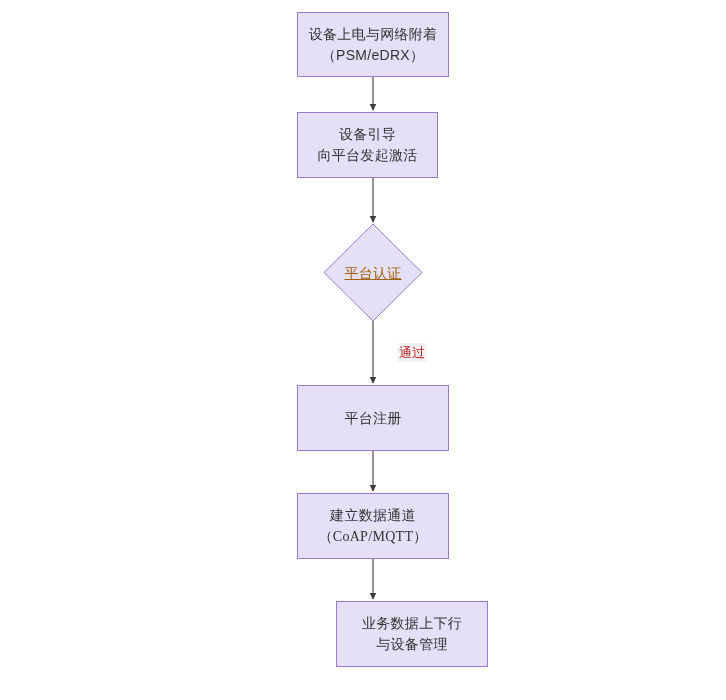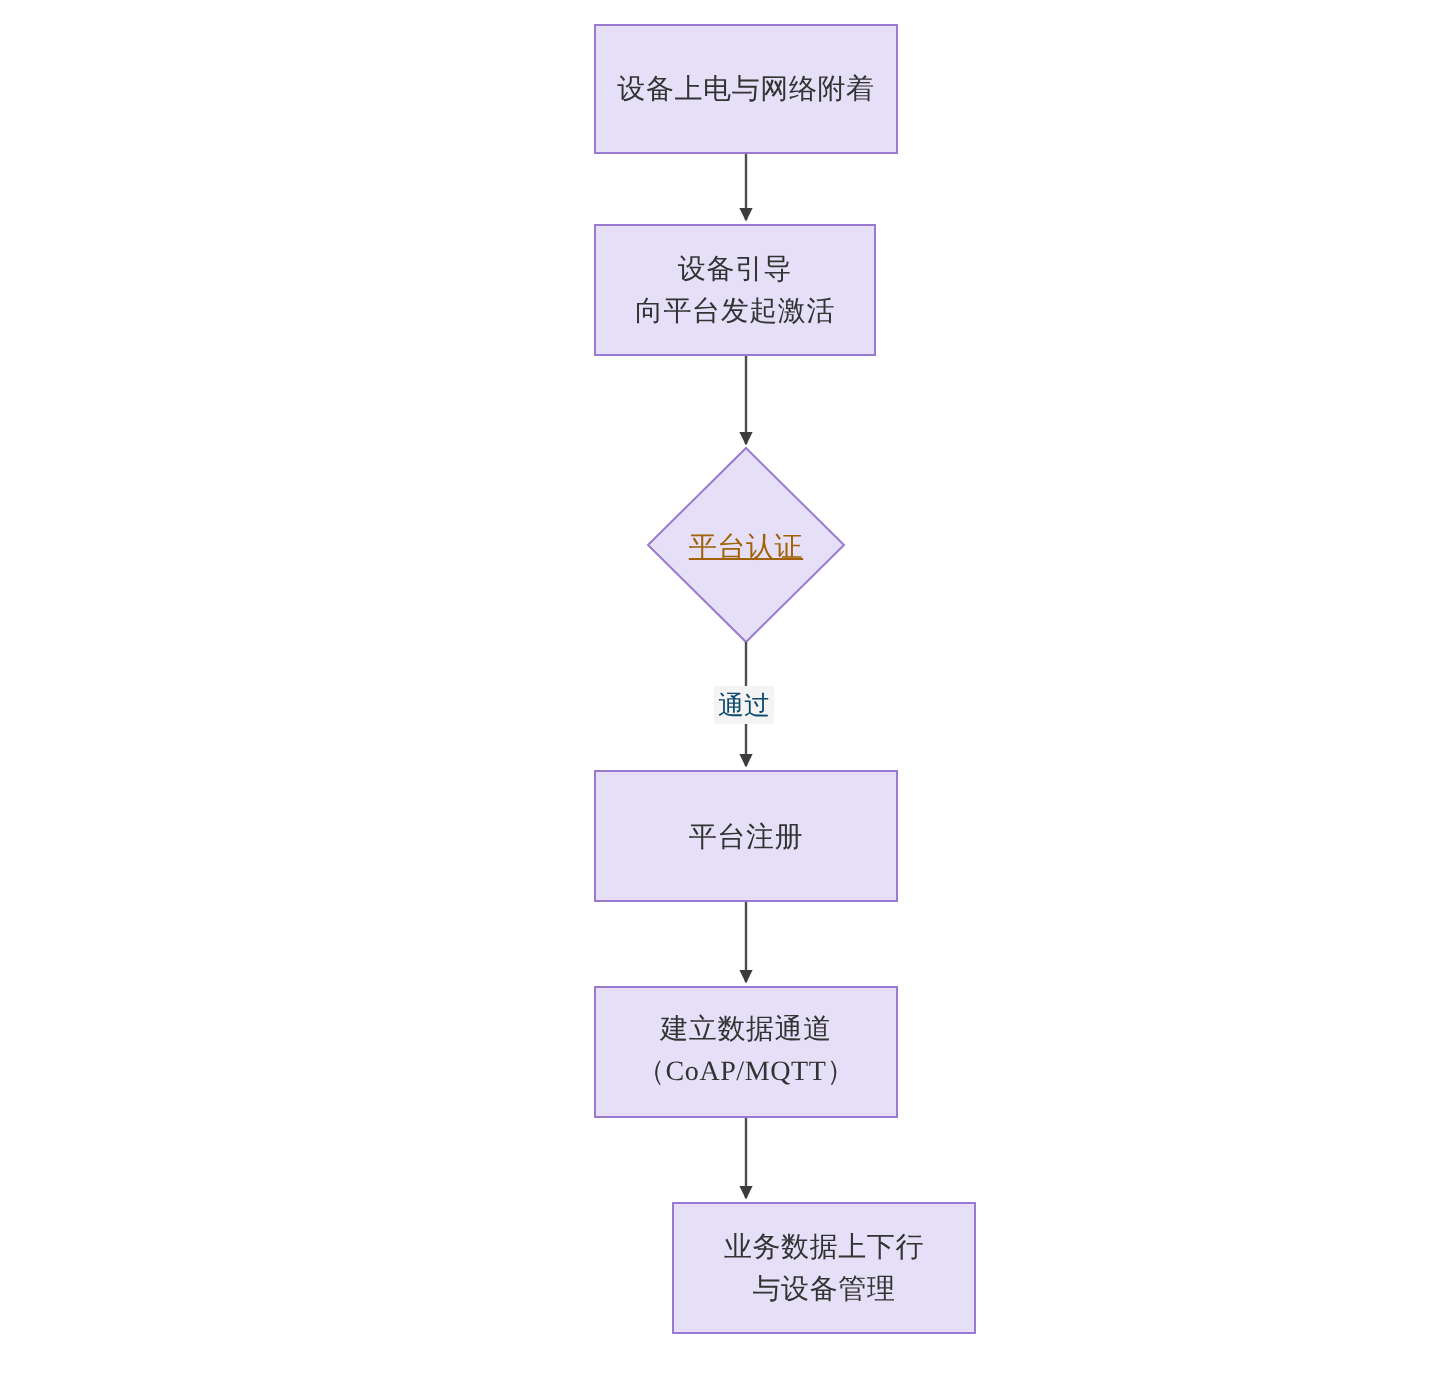--- a/index.html
+++ b/index.html
@@ -63,26 +63,27 @@
     color: #a16207;
     font-size: 14px;
     line-height: 20px;
     text-align: right;
     letter-spacing: 0.3px;
     text-decoration: underline;
   }
   .edge-label {
     position: absolute;
     background: #f4f4f4;
-    color: #0c4a6e;
+    color: #b91c1c;
     font-size: 13px;
     line-height: 17px;
     padding: 1px 2px;
     white-space: nowrap;
     z-index: 3;
+    margin-left: 40px;
   }
 </style>
 </head>
 <body>
 
 <div id="flow-canvas">
 
   <svg class="edges" viewBox="0 0 726 700" xmlns="http://www.w3.org/2000/svg">
     <defs>
       <marker id="arrowhead" markerWidth="10" markerHeight="10" refX="6.2" refY="3.4" orient="auto" markerUnits="userSpaceOnUse">
@@ -94,20 +95,21 @@
 
     <line x1="373" y1="77" x2="373" y2="110" stroke="#4d4d4d" stroke-width="1.2" marker-end="url(#arrowhead)"></line>
     <line x1="373" y1="178" x2="373" y2="222" stroke="#4d4d4d" stroke-width="1.2" marker-end="url(#arrowhead)"></line>
     <line x1="373" y1="321" x2="373" y2="383" stroke="#4d4d4d" stroke-width="1.2" marker-end="url(#arrowhead)"></line>
     <line x1="373" y1="451" x2="373" y2="491" stroke="#4d4d4d" stroke-width="1.2" marker-end="url(#arrowhead)"></line>
     <line x1="373" y1="559" x2="373" y2="599" stroke="#4d4d4d" stroke-width="1.2" marker-end="url(#arrowhead)"></line>
   </svg>
 
   <div class="node" style="left:297px; top:12px; width:152px; height:65px;">
     <span class="line1">设备上电与网络附着</span>
+    <span class="line2">（PSM/eDRX）</span>
   </div>
 
   <div class="node" style="left:297px; top:112px; width:141px; height:66px;">
     <span class="line1">设备引导</span>
     <span class="line2">向平台发起激活</span>
   </div>
 
   <div class="decision-wrap" style="left:324px; top:224px;">
     <div class="decision-label">平台认证</div>
   </div>

